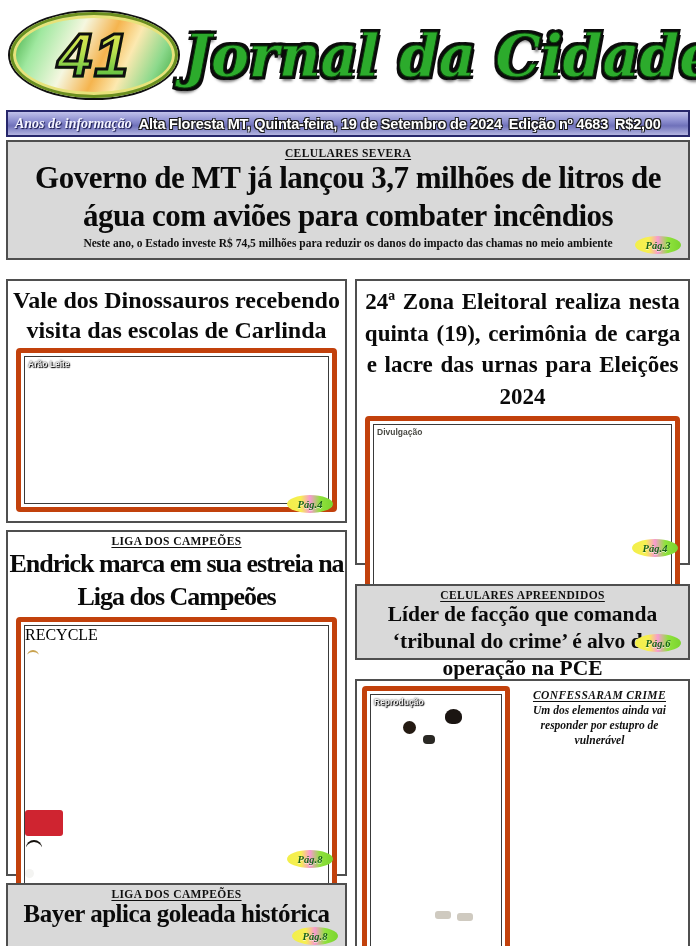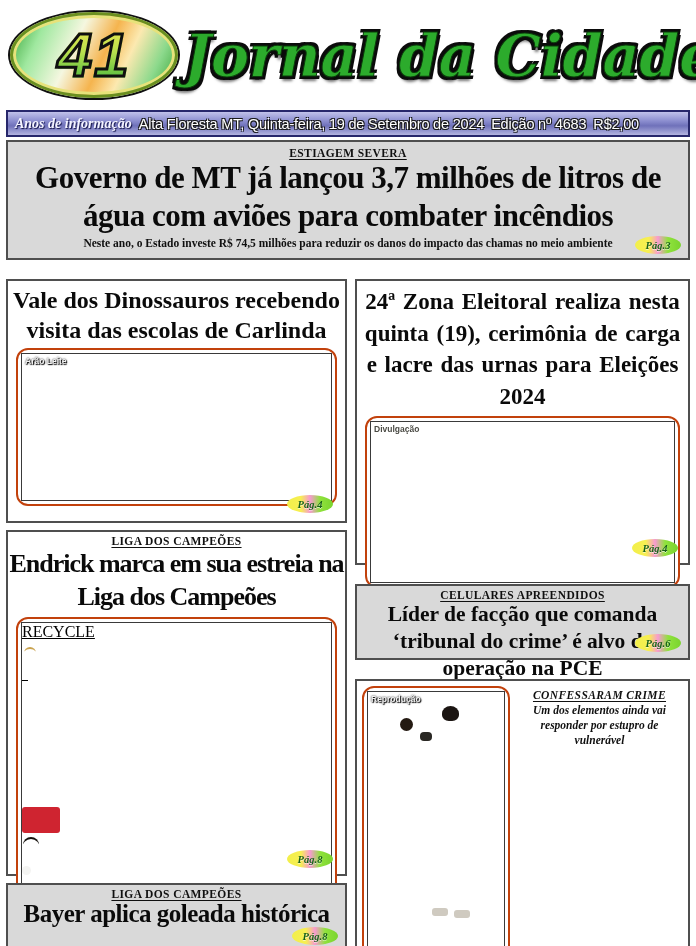--- a/index.html
+++ b/index.html
@@ -39,21 +39,21 @@
   .datebar {
     margin:4px 6px 3px 6px; height:27px; border:2px solid #27276b;
     background:linear-gradient(180deg,#c0c1ea 0%,#8a8cce 40%,#6f71ba 60%,#b3b4e0 100%);
     display:flex; align-items:center; padding:0 7px; gap:7px; white-space:nowrap;
   }
   .datebar .tagline {
     font-family:"Liberation Serif", serif; font-style:italic; font-weight:bold;
     font-size:14px; color:#f4f4ff; text-shadow:1px 1px 1px #14144a;
   }
   .datebar .d-strong {
-    font-family:"Liberation Sans", sans-serif; font-weight:normal; font-size:14.5px;
+    font-family:"Liberation Sans", sans-serif; font-weight:bold; font-size:14.5px;
     color:#ffffff; letter-spacing:-0.2px;
     text-shadow:-1px -1px 0 #1a1a1a,1px -1px 0 #1a1a1a,-1px 1px 0 #1a1a1a,1px 1px 0 #1a1a1a;
   }
 
   
   .abox { border:2px solid #4f4f4f; background:#ffffff; position:relative; }
   .abox.gray { background:#d9d9d9; }
   .kicker {
     display:block; text-align:center; font-weight:bold; font-size:11.5px;
     letter-spacing:.4px; color:#101010; text-decoration:underline;
@@ -75,21 +75,21 @@
   .lead { margin:0 6px; height:120px; padding:2px 4px; }
   .lead .hl { font-size:31px; line-height:1.22; letter-spacing:-0.5px; }
   .lead .subhead { font-size:11.5px; margin-top:2px; }
 
   
   .columns { display:flex; gap:8px; padding:0 6px; margin-top:19px; }
   .col-left { width:341px; display:flex; flex-direction:column; gap:7px; }
   .col-right { width:335px; display:flex; flex-direction:column; gap:19px; }
 
   
-  .photo-frame { margin:3px 8px 12px 8px; border:2px solid #c2410c; border-radius:12px; padding:3px; background:#fff;text-decoration:underline; }
+  .photo-frame { margin:3px 8px 12px 8px; border:5px solid #c2410c; border-radius:4px; padding:3px; background:#fff; }
   .photo { position:relative; overflow:hidden; border:1px solid #3a3a3a; }
   .credit {
     position:absolute; top:2px; left:3px; z-index:4;
     font-family:"Liberation Sans", sans-serif; font-weight:bold; font-size:8.5px;
     color:#f2f2f2; text-shadow:0 0 2px #000, 1px 1px 1px #000;
   }
   .credit.dark { color:#4a4a44; text-shadow:none; }
 
   
   .box-dino { height:244px; }
@@ -183,21 +183,21 @@
   </div>
 
   <div class="datebar">
     <span class="tagline">Anos de informação</span>
     <span class="d-strong">Alta Floresta MT, Quinta-feira, 19 de Setembro de 2024</span>
     <span class="d-strong">Edição nº 4683</span>
     <span class="d-strong">R$2,00</span>
   </div>
 
   <div class="abox gray lead">
-    <span class="kicker">ESTIAGEM SEVERA</span>
+    <span class="kicker">CELULARES SEVERA</span>
     <div class="hl">Governo de MT já lançou 3,7 milhões de litros de água com aviões para combater incêndios</div>
     <div class="subhead">Neste ano, o Estado investe R$ 74,5 milhões para reduzir os danos do impacto das chamas no meio ambiente</div>
     <div class="ptag">Pág.3</div>
   </div>
 
   <div class="columns">
 
     <div class="col-left">
 
       <div class="abox box-dino">

